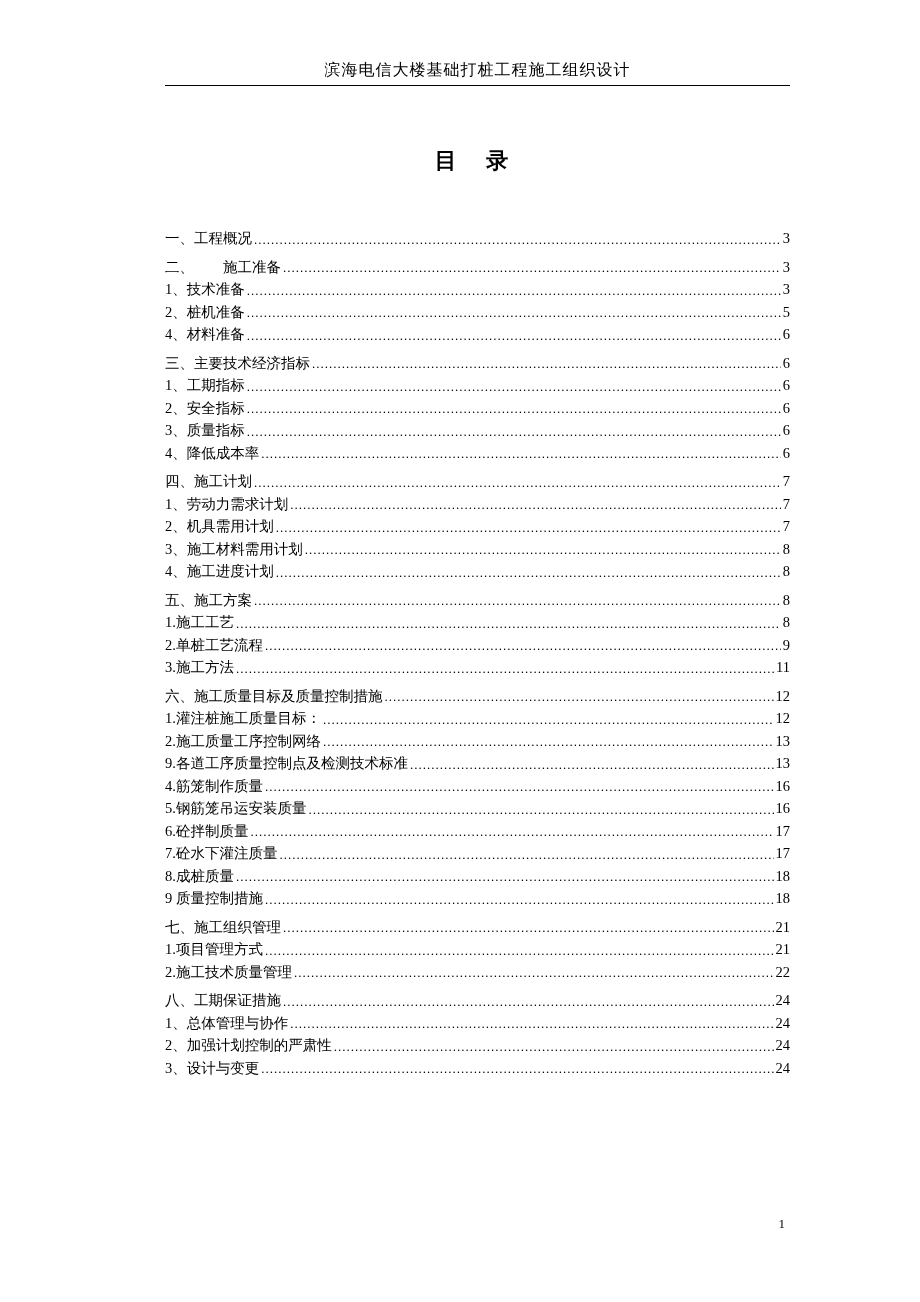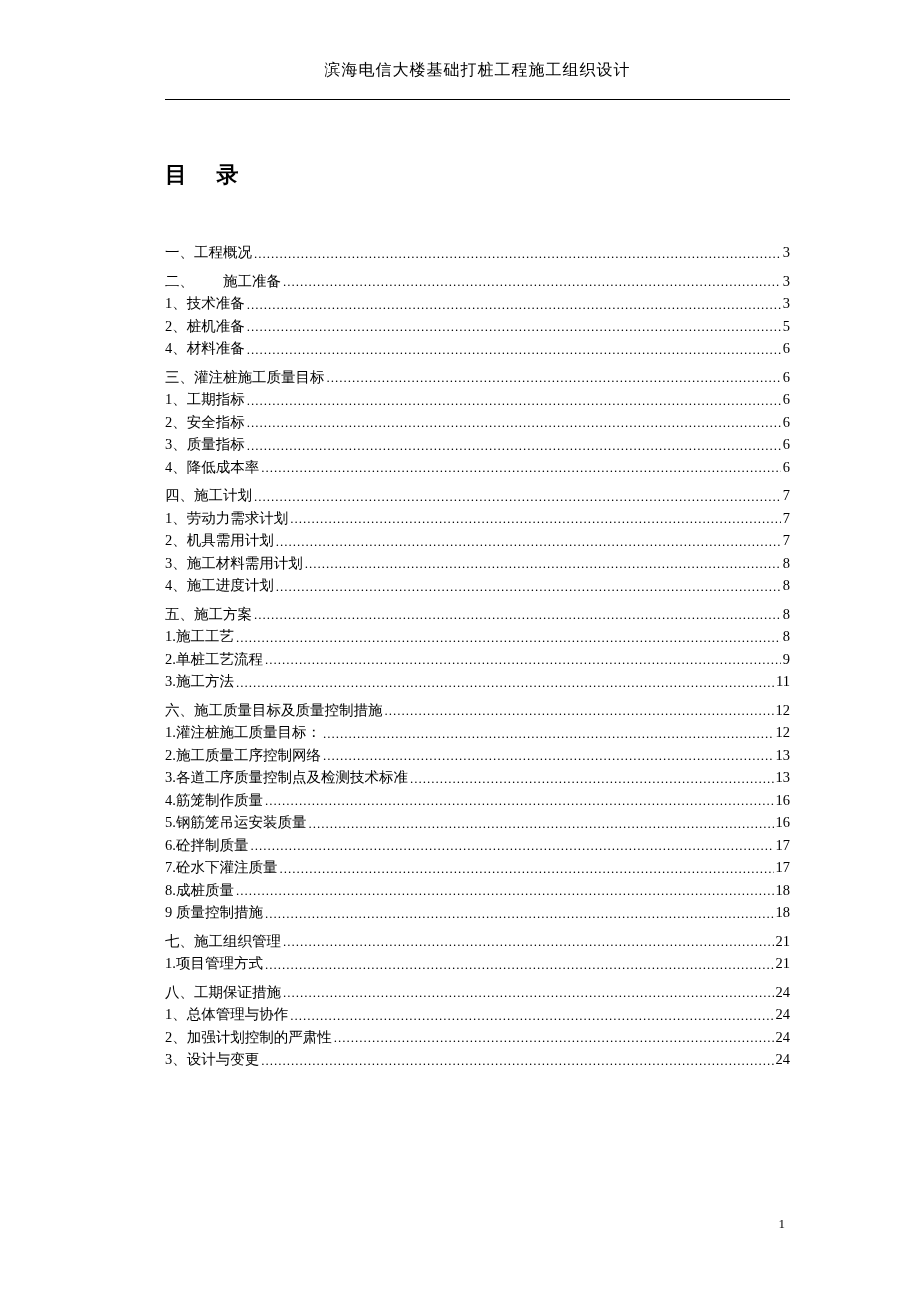--- a/index.html
+++ b/index.html
@@ -10,26 +10,27 @@
       font-family: "SimSun", "宋体", serif;
       color: #000;
       position: relative;
     }
     .page {
       padding: 60px 130px 40px 165px;
     }
     .header {
       text-align: center;
       font-size: 16px;
-      padding-bottom: 18px;
+      padding-bottom: 4px;
       border-bottom: 1.5px solid #000;
       margin-bottom: 60px;
       letter-spacing: 1px;
     }
     .title {
+      text-align: center;
       font-size: 22px;
       font-weight: bold;
       letter-spacing: 12px;
       margin-bottom: 55px;
       font-family: Liberation Serif, serif;
     }
     .toc {
       font-size: 14.5px;
       line-height: 1.0;
     }
@@ -103,21 +104,21 @@
           <span class="toc-page">5</span>
         </div>
         <div class="toc-entry sub">
           <span class="toc-label">4、材料准备</span>
           <span class="toc-dots"></span>
           <span class="toc-page">6</span>
         </div>
       </div>
       <div class="section-group">
         <div class="toc-entry">
-          <span class="toc-label">三、灌注桩施工质量目标</span>
+          <span class="toc-label">三、主要技术经济指标</span>
           <span class="toc-dots"></span>
           <span class="toc-page">6</span>
         </div>
         <div class="toc-entry sub">
           <span class="toc-label">1、工期指标</span>
           <span class="toc-dots"></span>
           <span class="toc-page">6</span>
         </div>
         <div class="toc-entry sub">
           <span class="toc-label">2、安全指标</span>
@@ -194,21 +195,21 @@
           <span class="toc-label">1.灌注桩施工质量目标：</span>
           <span class="toc-dots"></span>
           <span class="toc-page">12</span>
         </div>
         <div class="toc-entry sub">
           <span class="toc-label">2.施工质量工序控制网络</span>
           <span class="toc-dots"></span>
           <span class="toc-page">13</span>
         </div>
         <div class="toc-entry sub">
-          <span class="toc-label">3.各道工序质量控制点及检测技术标准</span>
+          <span class="toc-label">9.各道工序质量控制点及检测技术标准</span>
           <span class="toc-dots"></span>
           <span class="toc-page">13</span>
         </div>
         <div class="toc-entry sub">
           <span class="toc-label">4.筋笼制作质量</span>
           <span class="toc-dots"></span>
           <span class="toc-page">16</span>
         </div>
         <div class="toc-entry sub">
           <span class="toc-label">5.钢筋笼吊运安装质量</span>
@@ -239,20 +240,25 @@
       <div class="section-group">
         <div class="toc-entry">
           <span class="toc-label">七、施工组织管理</span>
           <span class="toc-dots"></span>
           <span class="toc-page">21</span>
         </div>
         <div class="toc-entry sub">
           <span class="toc-label">1.项目管理方式</span>
           <span class="toc-dots"></span>
           <span class="toc-page">21</span>
+        </div>
+        <div class="toc-entry sub">
+          <span class="toc-label">2.施工技术质量管理</span>
+          <span class="toc-dots"></span>
+          <span class="toc-page">22</span>
         </div>
       </div>
       <div class="section-group">
         <div class="toc-entry">
           <span class="toc-label">八、工期保证措施</span>
           <span class="toc-dots"></span>
           <span class="toc-page">24</span>
         </div>
         <div class="toc-entry sub">
           <span class="toc-label">1、总体管理与协作</span>

